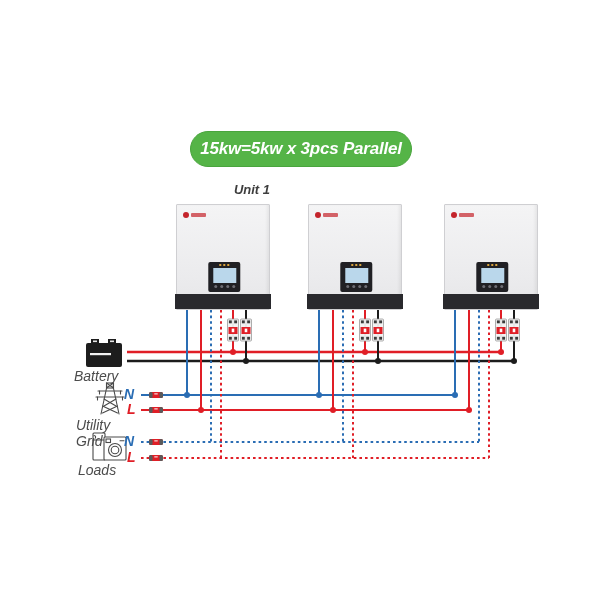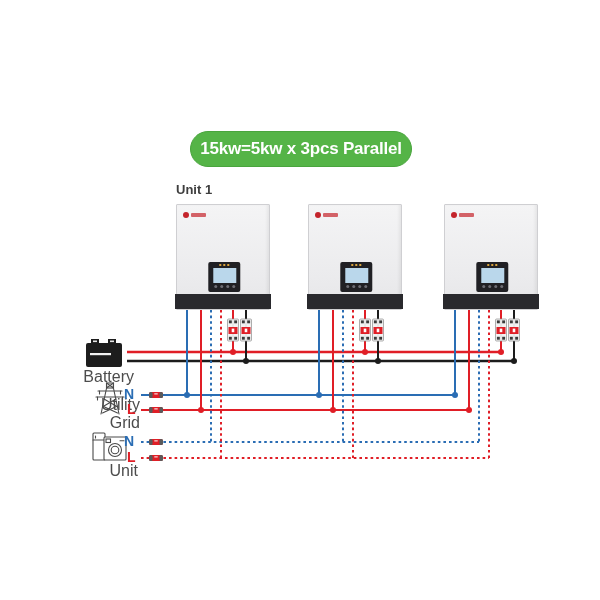--- a/index.html
+++ b/index.html
@@ -1,27 +1,27 @@
 <!DOCTYPE html>
 <html style="--accent-green: #55b447; --accent-green-dark: #49a53d; --wire-red: #e01e26; --wire-blue: #2a6db4; --wire-black: #1c1c1c; --brand-red: #c4242b; --screen-blue: #bad7eb;"><head>
 <meta charset="utf-8">
 <style>
   html,body{margin:0;padding:0;background:#fff;}
   .canvas{position:relative;width:600px;height:600px;background:#ffffff;overflow:hidden;
-          font-family:"Liberation Sans",sans-serif;}
+          font-family:"Liberation Sans",sans-serif;font-style:italic;}
 
   
   .title-pill{position:absolute;left:190px;top:131px;width:220px;height:34px;
     background:var(--accent-green);border:1px solid var(--accent-green-dark);
     border-radius:18px;color:#fff;font-weight:bold;font-size:17px;letter-spacing:-0.2px;
     display:flex;align-items:center;justify-content:center;}
 
   
   .unit{position:absolute;top:182px;width:94px;height:128px;}
-  .unit-label{font-weight:bold;font-size:13px;color:#3e3e3e;text-align:left;height:16px;}
+  .unit-label{font-weight:bold;font-size:13px;color:#3e3e3e;text-align:right;height:16px;}
   .inverter-body{position:absolute;top:22px;left:0;right:0;bottom:0;
     background:linear-gradient(180deg,#f4f4f5 0%,#ebebed 70%,#e6e6e8 100%);
     border:1px solid #cfcfd2;border-radius:1px;
     box-shadow:inset -2px -1px 3px rgba(0,0,0,.06);}
   .inv-logo{position:absolute;top:7px;left:6px;display:flex;align-items:center;gap:2px;}
   .logo-dot{width:6px;height:6px;border-radius:50%;background:var(--brand-red);}
   .logo-text{width:15px;height:3.5px;background:var(--brand-red);opacity:.7;border-radius:1px;}
   .inv-display{position:absolute;top:57px;left:50%;transform:translateX(-46%);
     width:32px;height:30px;background:#202024;border-radius:2px;box-sizing:border-box;
     padding:2px 3px;}
@@ -40,21 +40,21 @@
   .dash{stroke-dasharray:2.6 3;}
   .s-red{stroke:var(--wire-red);}
   .s-blue{stroke:var(--wire-blue);}
   .s-black{stroke:var(--wire-black);}
   .f-red{fill:var(--wire-red);}
   .f-blue{fill:var(--wire-blue);}
   .f-black{fill:var(--wire-black);}
   .icon-stroke{stroke:#4a4a4a;fill:none;stroke-width:1.1;stroke-linecap:round;}
 
   
-  .src-label{position:absolute;font-size:16px;color:#4c4c4c;text-align:right;}
+  .src-label{position:absolute;font-size:14px;color:#4c4c4c;text-align:left;}
   .nl-label{position:absolute;font-weight:bold;font-size:14px;width:16px;text-align:left;}
   .nl-blue{color:var(--wire-blue);}
   .nl-red{color:var(--wire-red);}
 </style>
 </head>
 <body>
 
 <div class="canvas">
 
   <div class="title-pill">15kw=5kw x 3pcs Parallel</div>
@@ -248,21 +248,21 @@
       <line x1="95.5" y1="436" x2="95.5" y2="438"></line>
       <rect x="104" y="437" width="22" height="23" rx="1" fill="#ffffff"></rect>
       <circle cx="115" cy="450" r="6.5"></circle>
       <circle cx="115" cy="450" r="3.8"></circle>
       <rect x="106" y="439" width="4.5" height="3.5"></rect>
       <line x1="120" y1="440.8" x2="124" y2="440.8"></line>
     </g>
   </svg>
 
   <div class="src-label" style="left:74px;top:368px;width:60px">Battery</div>
-  <div class="src-label" style="left:76px;top:396px;width:64px">Utility Grid</div>
-  <div class="src-label" style="left:78px;top:462px;width:60px">Unit</div>
+  <div class="src-label" style="left:76px;top:417px;width:64px">Utility Grid</div>
+  <div class="src-label" style="left:78px;top:462px;width:60px">Loads</div>
 
   <div class="nl-label nl-blue" style="left:124px;top:386px">N</div>
   <div class="nl-label nl-red" style="left:127px;top:401px">L</div>
   <div class="nl-label nl-blue" style="left:124px;top:433px">N</div>
   <div class="nl-label nl-red" style="left:127px;top:449px">L</div>
 
 </div>
 
 </body></html>

